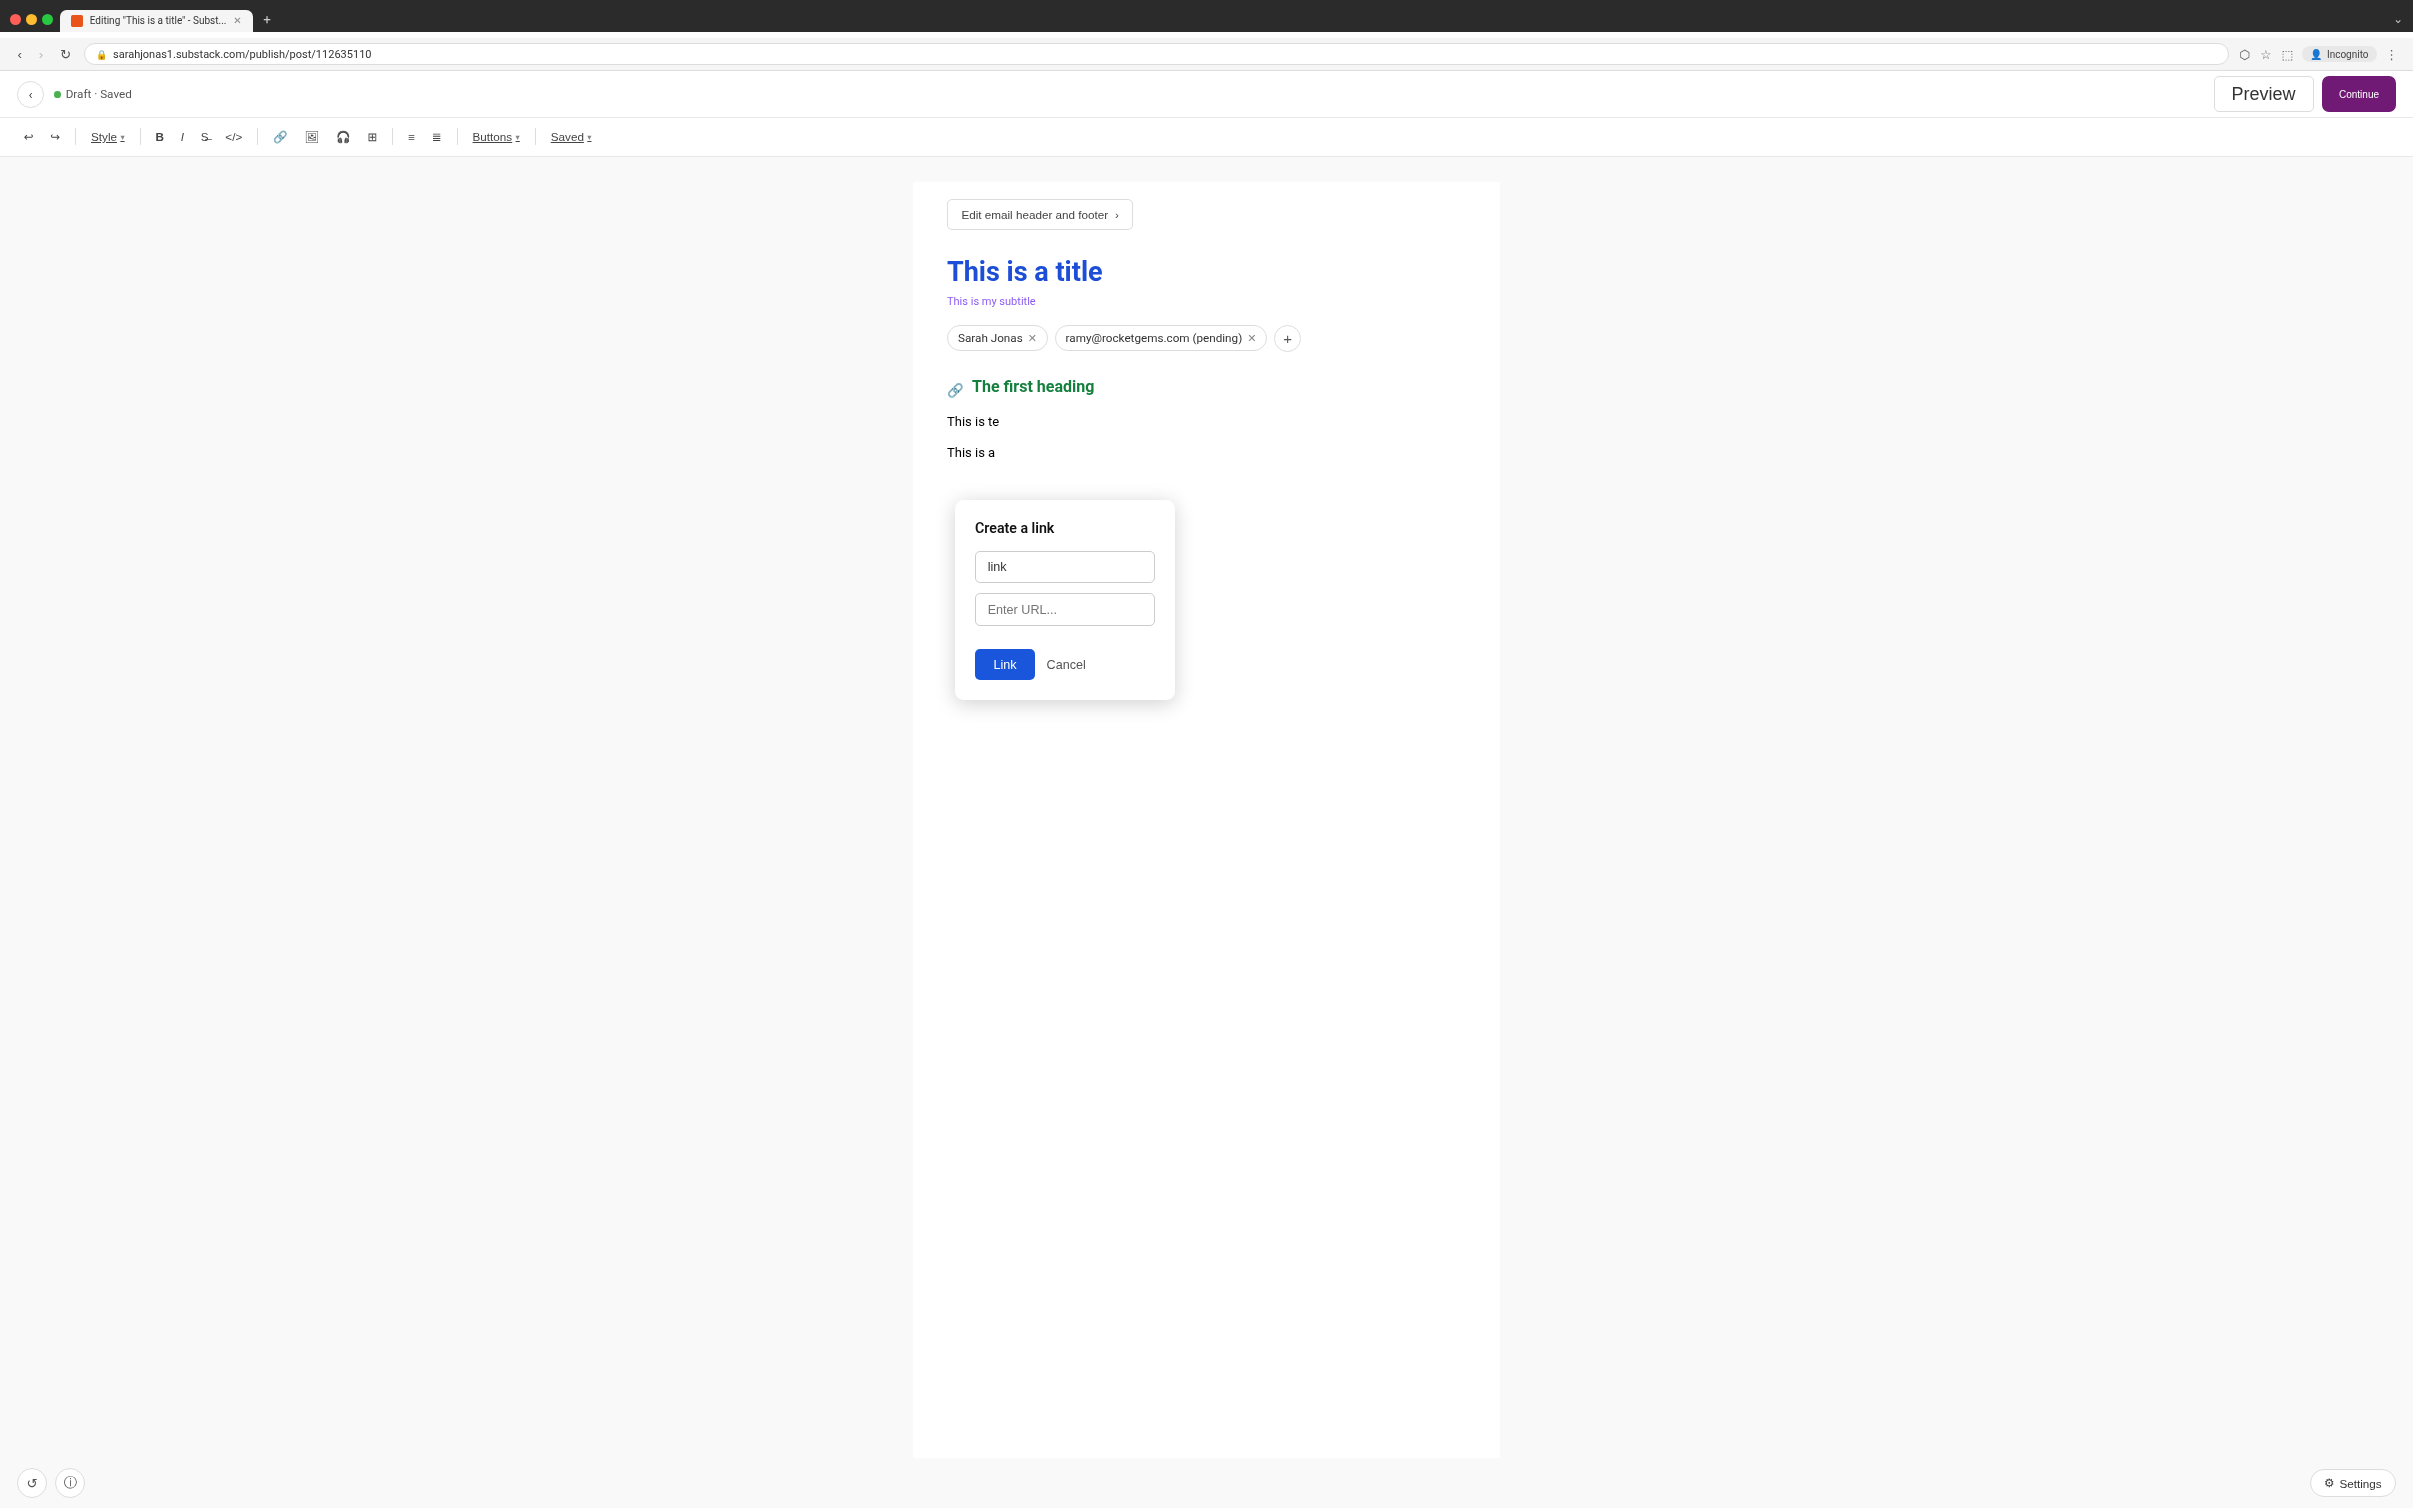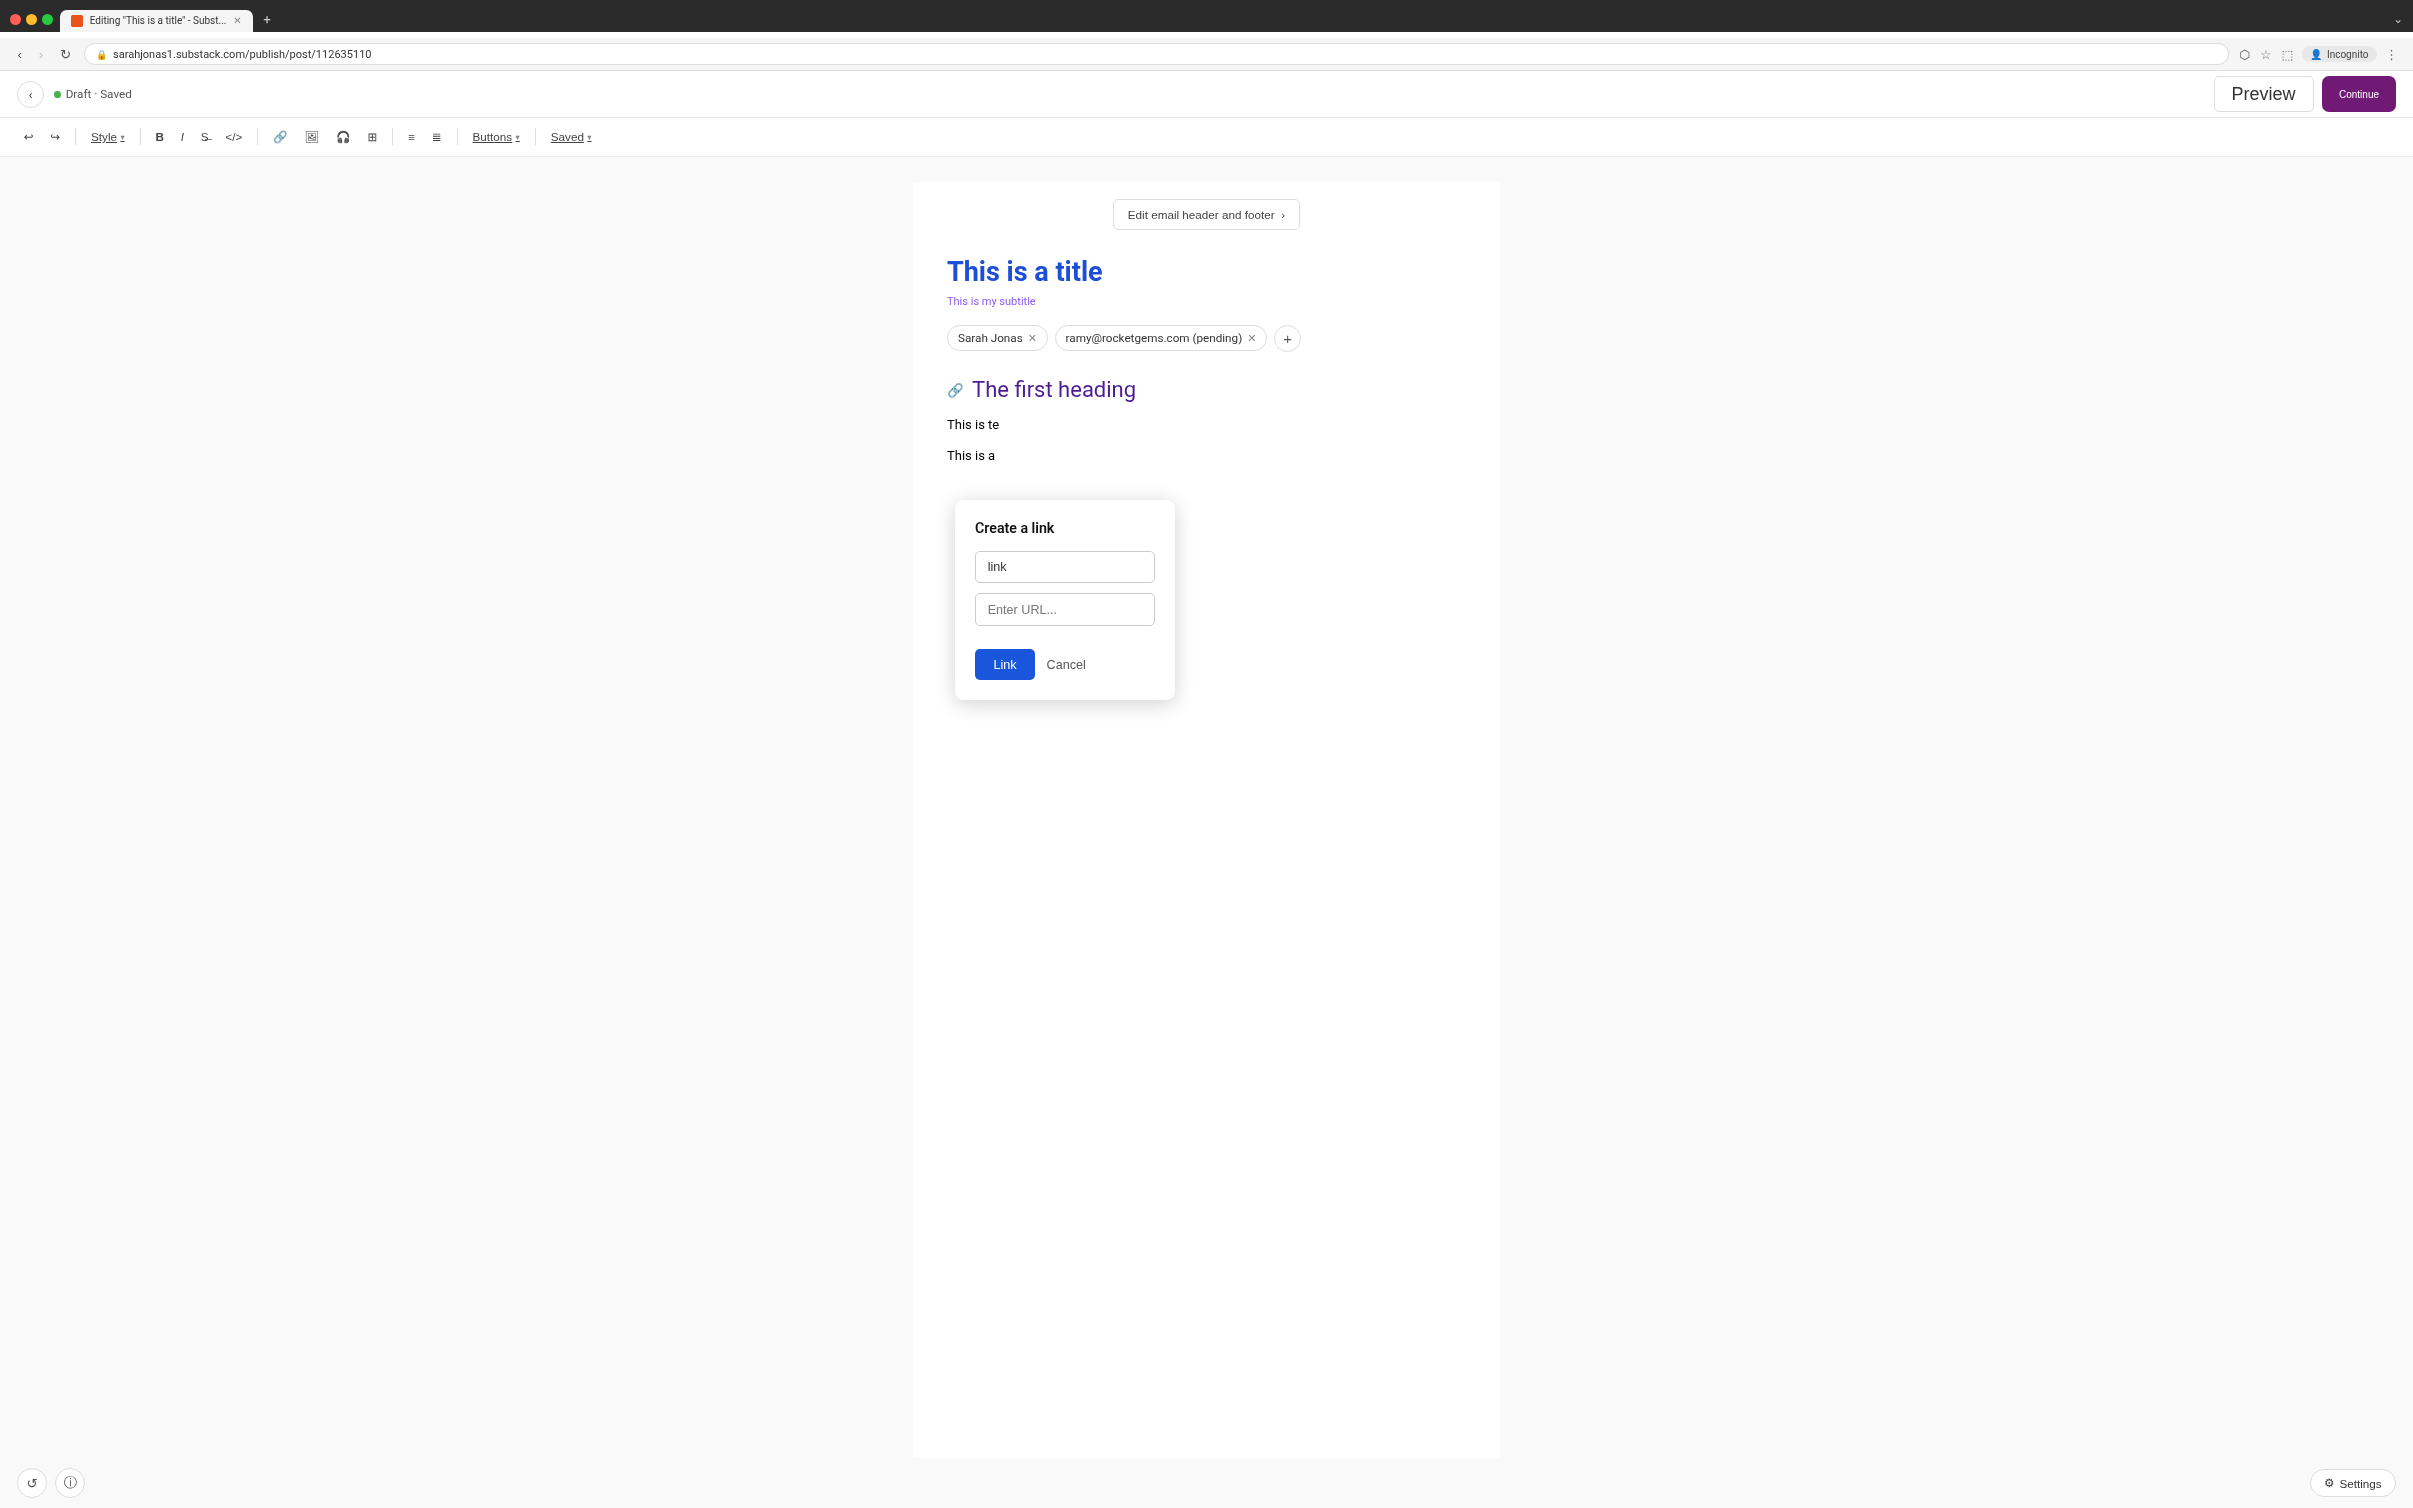--- a/index.html
+++ b/index.html
@@ -144,21 +144,21 @@
       max-width: 587px;
       margin: 0 auto;
       background: #fff;
       padding: 0 34px 50px;
       min-height: 100%;
       position: relative;
     }
 
     
     .email-header-bar {
-      display: flex; align-items: center; justify-content: center;
+      display: flex; align-items: center; justify-content: flex-start;
       padding: 17px 0 8.4px;
     }
     .email-header-btn {
       border: 0.8px solid #ddd; border-radius: 5px;
       padding: 8.4px 13.4px; background: #fff;
       display: flex; align-items: center; gap: 6.7px;
       cursor: pointer; font-size: 11.7px; color: #444;
     }
 
     
@@ -190,21 +190,21 @@
     }
 
     
     .heading-area {
       display: flex; align-items: flex-start; gap: 8.4px; margin-bottom: 13.4px;
     }
     .heading-link-icon {
       color: #bbb; font-size: 13.4px; margin-top: 6.7px;
     }
     .first-heading {
-      font-size: 22px; font-weight: 400; color: #4c1d95; flex: 1;
+      font-size: 16px; font-weight: 700; color: #15803d; flex: 1;
     }
 
     
     .body-text {
       font-size: 13px; color: #000000; line-height: 1.6; margin-bottom: 10px;
     }
 
     
     .dialog-overlay {
       position: absolute;

